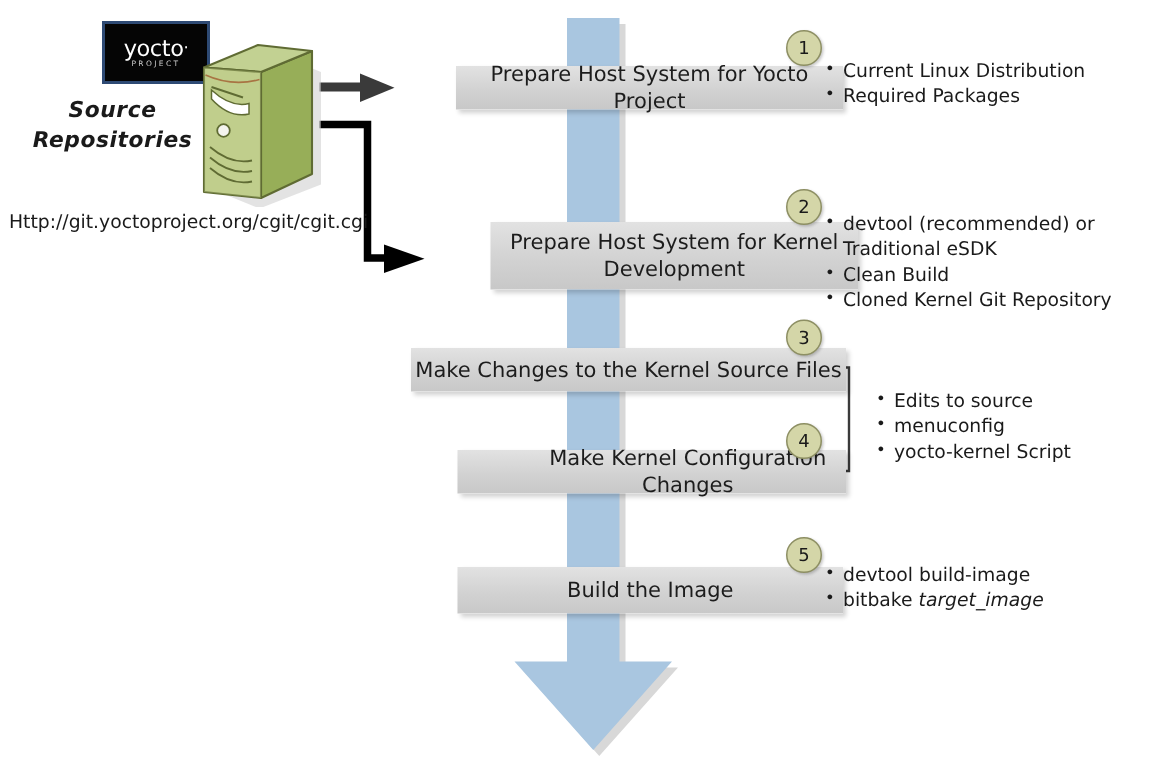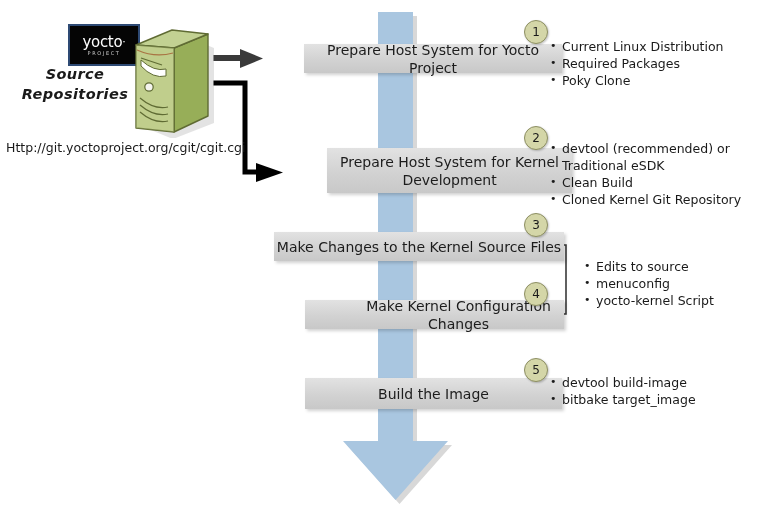--- a/index.html
+++ b/index.html
@@ -24,21 +24,21 @@
 
   
   #flow-arrow {
     left: 0; top: 0;
     width: 769px; height: 517px;
     z-index: 0;
   }
 
   
   #yocto-logo {
-    left: 68px; top: 24px;
+    left: 68px; top: 14px;
     width: 72px; height: 42px;
     background: #050505;
     border: 2px solid #2e4a74;
     box-sizing: border-box;
     display: flex;
     flex-direction: column;
     align-items: center;
     justify-content: center;
     z-index: 3;
   }
@@ -147,21 +147,21 @@
   }
   .bullet-list li::before {
     content: "\2022";
     position: absolute;
     left: 1px;
     top: -1px;
     font-size: 11px;
     color: #1a1a1a;
   }
   .bullet-list li .wrap2 { display: block; padding-left: 0; }
-  .italic { }
+  .italic { font-style: italic; }
 
   #list-1 { left: 549px; top: 38px;  width: 218px; }
   #list-2 { left: 549px; top: 140px; width: 218px; }
   #list-3 { left: 583px; top: 258px; width: 185px; }
   #list-5 { left: 549px; top: 374px; width: 218px; }
 
   
   #feedback-bracket { left: 0; top: 0; width: 769px; height: 517px; z-index: 3; }
 </style>
 </head>
@@ -261,21 +261,20 @@
   <div id="badge-4" class="step-badge abs">
     <span>4</span>
   </div>
   <div id="badge-5" class="step-badge abs">
     <span>5</span>
   </div>
 
   <ul id="list-1" class="bullet-list abs">
     <li><span>Current Linux Distribution</span></li>
     <li><span>Required Packages</span></li>
-    <li><span>Poky Clone</span></li>
   </ul>
 
   <ul id="list-2" class="bullet-list abs">
     <li>
       <span>devtool (recommended) or</span>
       <span class="wrap2">Traditional eSDK</span>
     </li>
     <li><span>Clean Build</span></li>
     <li><span>Cloned Kernel Git Repository</span></li>
   </ul>

